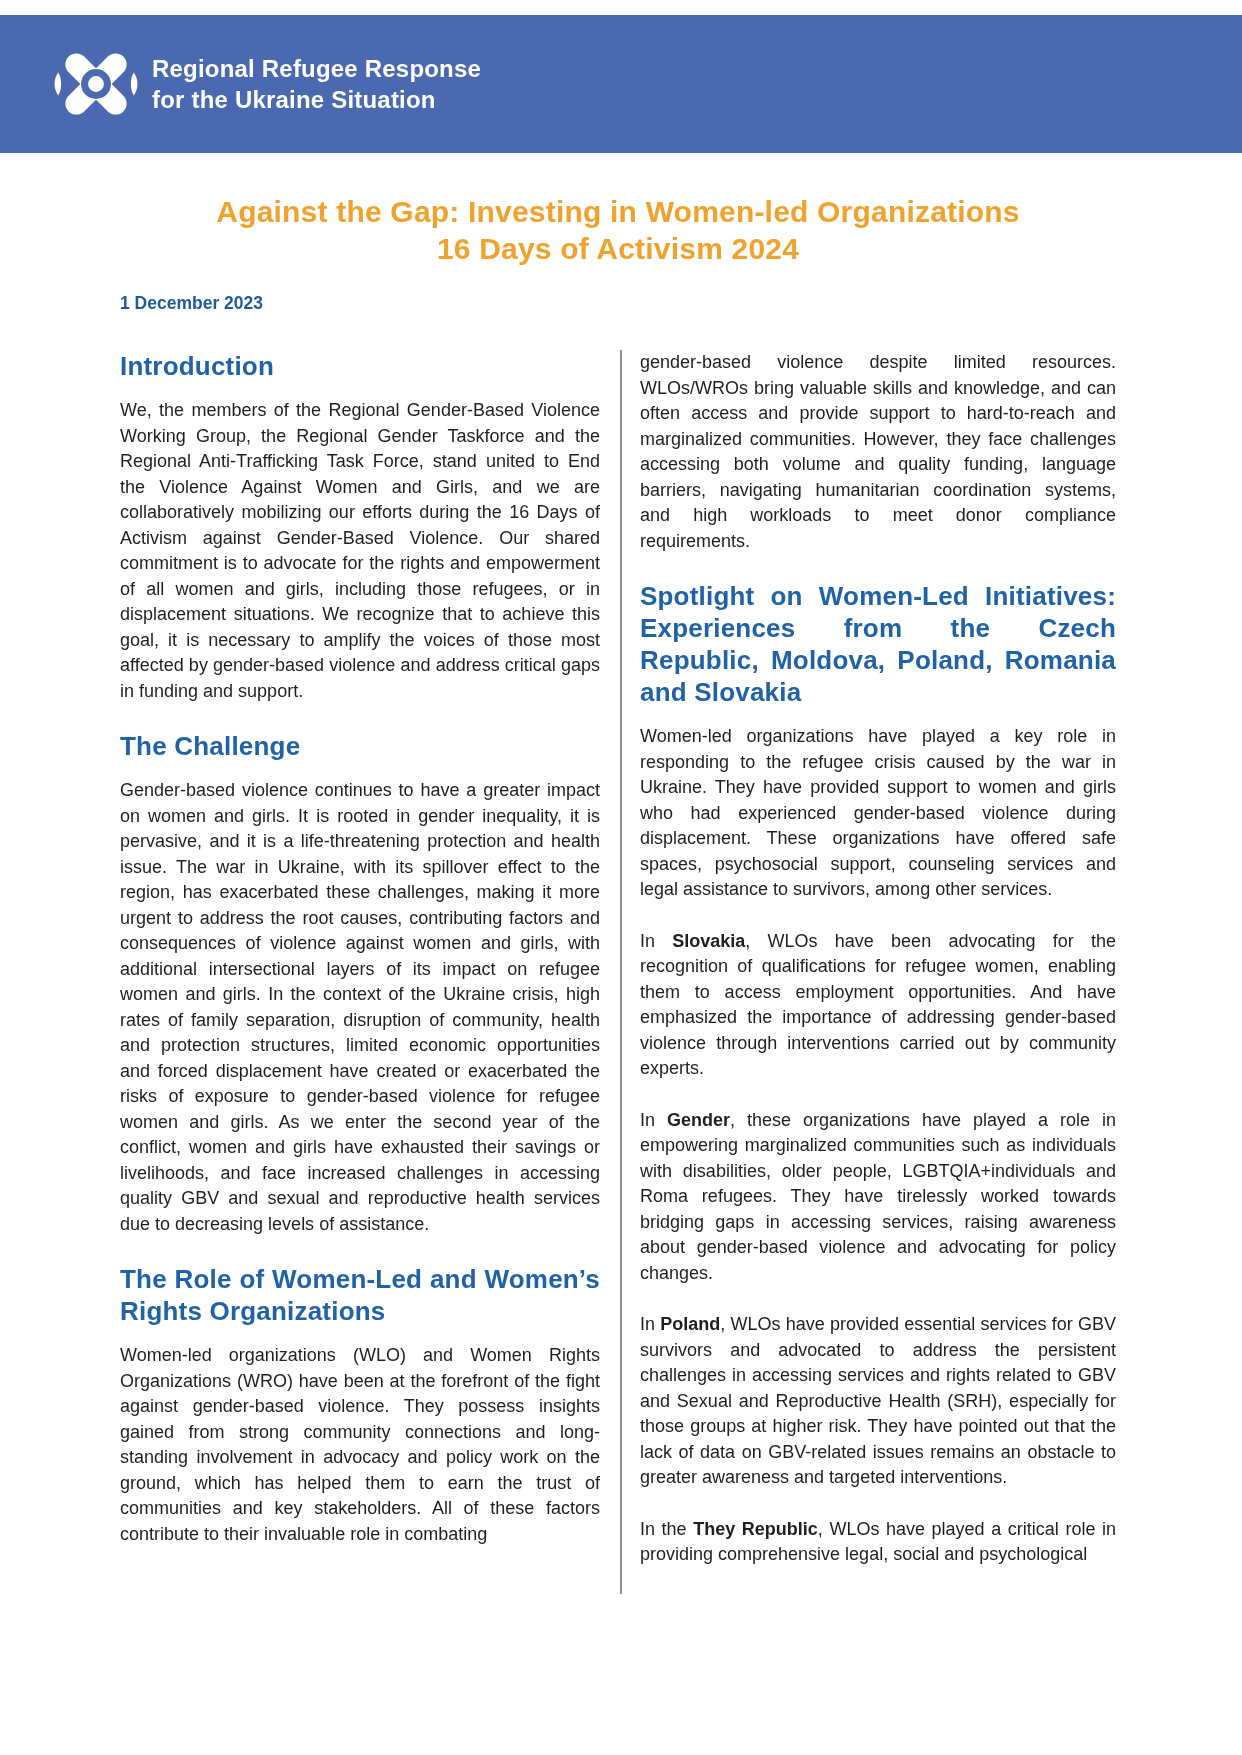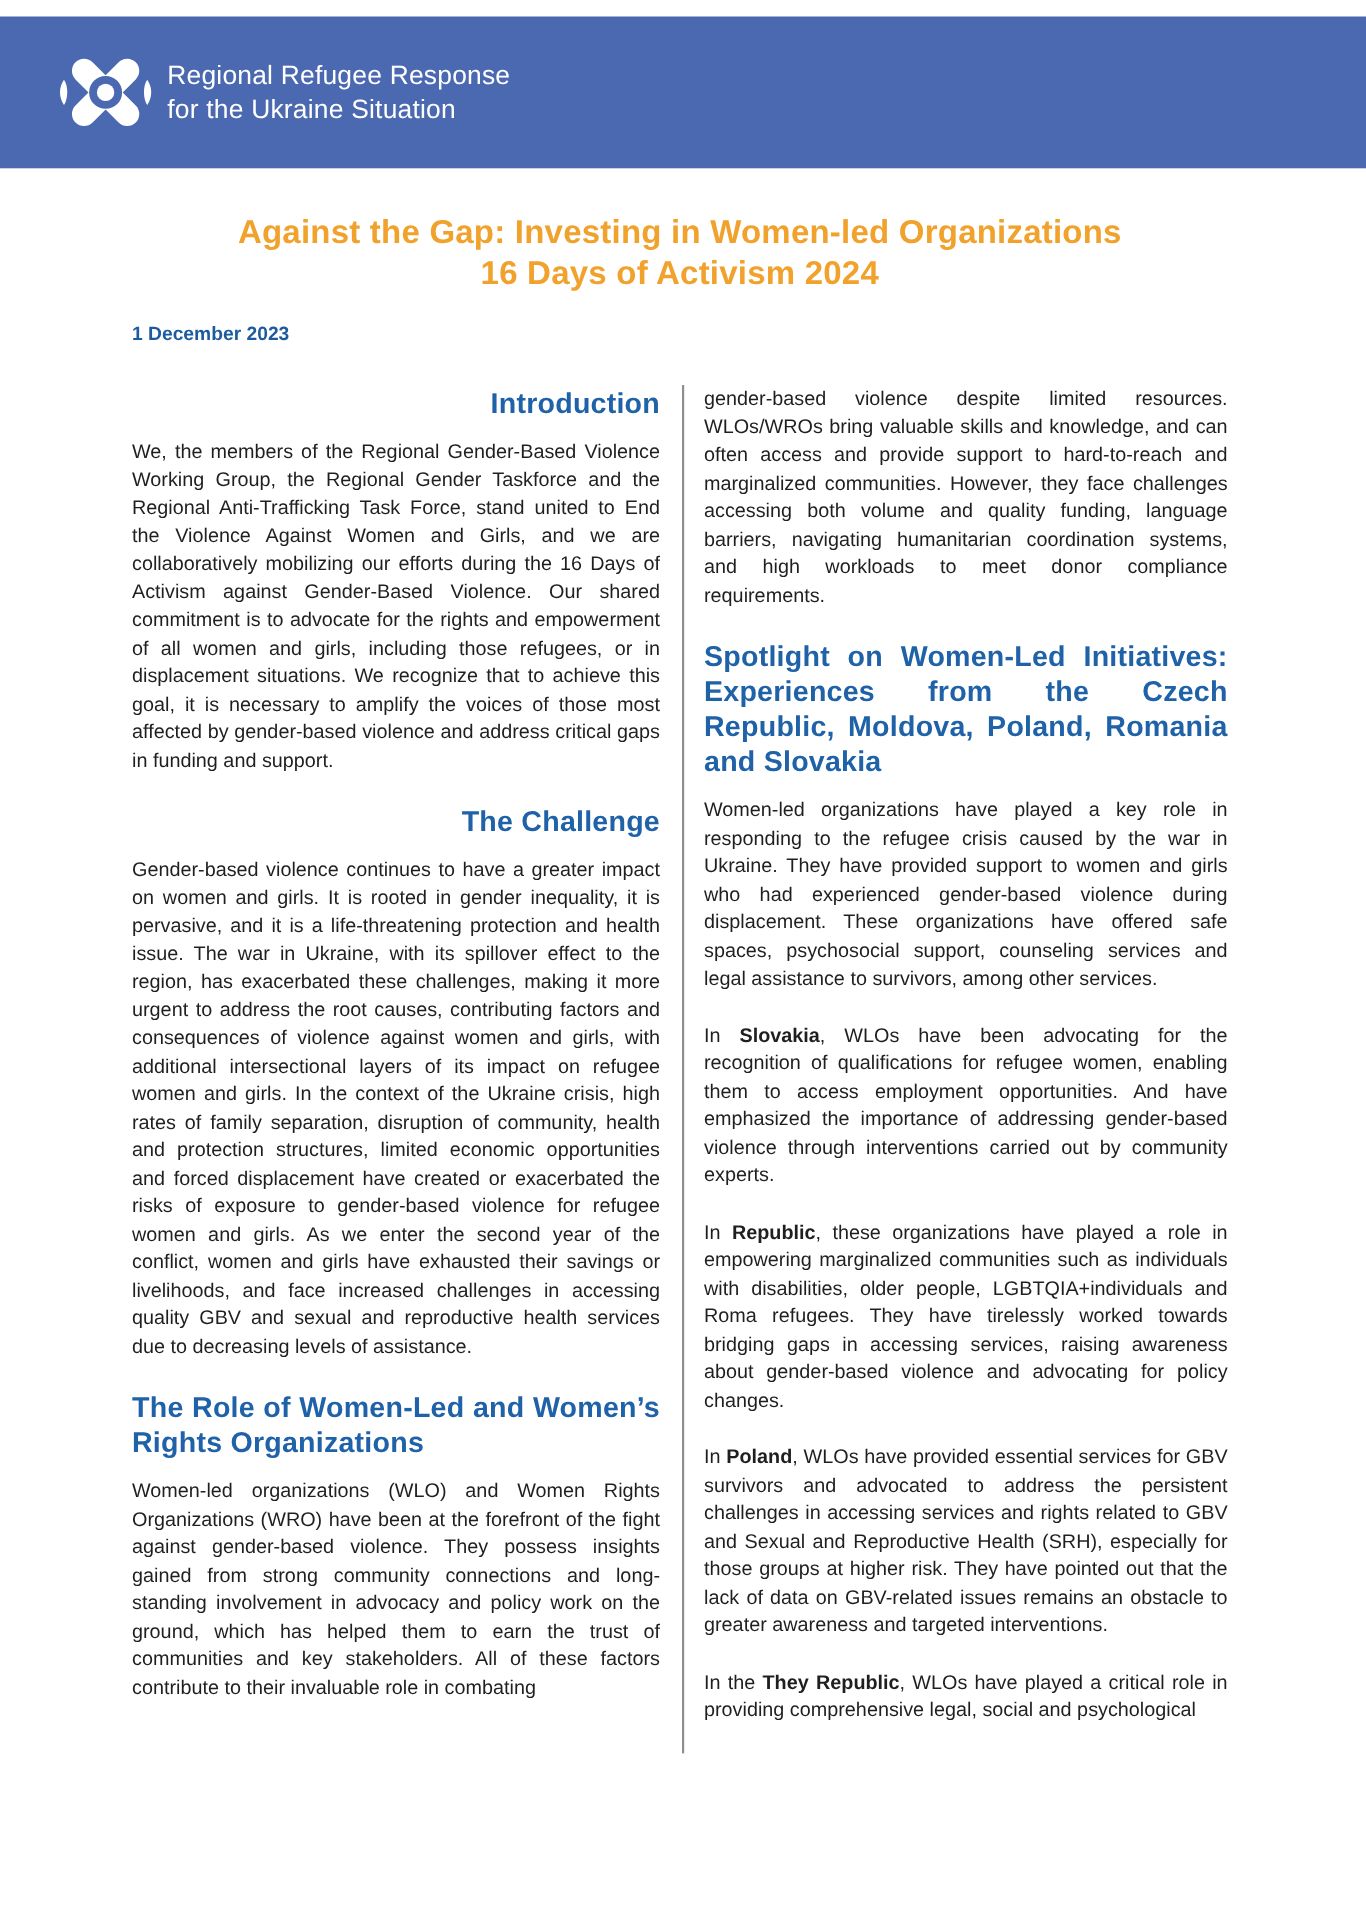--- a/index.html
+++ b/index.html
@@ -1,29 +1,29 @@
 <!DOCTYPE html>
 <html><head>
 <meta charset="utf-8">
 <style>
   html,body{margin:0;padding:0;background:#ffffff;}
   body{width:1242px;font-family:"Liberation Sans",sans-serif;}
   .page{width:1242px;height:1755px;background:#ffffff;overflow:hidden;position:relative;}
   .topstrip{height:15px;background:#ffffff;}
   .banner{height:138px;background:#4b69b0;display:flex;align-items:center;padding-left:52px;box-sizing:border-box;}
   .logo{width:88px;height:88px;flex:0 0 auto;}
-  .org{color:#ffffff;font-size:24px;line-height:31px;font-weight:400;margin-left:12px;letter-spacing:.2px;}
+  .org{color:#ffffff;font-size:24px;line-height:31px;font-weight:700;margin-left:12px;letter-spacing:.2px;}
   .content{padding:0 126px 0 120px;}
   .title{margin:40px 0 0 0;text-align:center;color:#f0a22c;font-size:30px;line-height:37px;font-weight:700;letter-spacing:.2px;}
   .title .tl{display:block;}
   .date{margin-top:26px;color:#1d5b9e;font-size:17.5px;font-weight:700;}
   .columns{display:flex;margin-top:36px;align-items:stretch;}
   .col-left{width:480px;margin-right:20px;flex:0 0 auto;}
   .col-right{flex:1 1 auto;border-left:2px solid #8f8f8f;padding-left:18px;min-width:0;}
-  h2{color:#1f62a8;font-size:26px;line-height:32px;font-weight:700;margin:18px 0 16px 0;letter-spacing:.2px;text-align:right;}
+  h2{color:#1f62a8;font-size:26px;line-height:32px;font-weight:700;margin:18px 0 16px 0;letter-spacing:.2px;}
   .col-left h2.first{margin-top:0;}
   .h2-justify{text-align:justify;}
   p.body{font-size:18px;line-height:25.5px;color:#1f1f1f;text-align:justify;margin:0 0 26px 0;}
   p.body:first-child{margin-top:0;}
   p.body b{font-weight:700;}
 </style>
 </head>
 <body>
 
 <div class="page">
@@ -72,21 +72,21 @@
       </section>
 
       <section class="col-right">
         <p class="body">gender-based violence despite  limited resources. WLOs/WROs bring valuable skills and knowledge, and can often access and provide support to hard-to-reach and marginalized communities. However, they face challenges accessing both volume and quality funding, language barriers, navigating humanitarian coordination systems, and high workloads to meet donor compliance requirements.</p>
 
         <h2 class="h2-justify">Spotlight on Women-Led Initiatives: Experiences from the Czech Republic, Moldova, Poland, Romania and Slovakia</h2>
         <p class="body">Women-led organizations have played a key role in responding to the refugee crisis caused by the war in Ukraine. They have provided support to women and girls who had experienced gender-based violence during displacement. These organizations have offered safe spaces, psychosocial support, counseling services and legal assistance to survivors, among other services.</p>
 
         <p class="body"><span>In </span><b>Slovakia</b><span>, WLOs have been advocating for the recognition of qualifications for refugee women, enabling them to access employment opportunities. And have emphasized the importance of addressing gender-based violence through interventions carried out by community experts.</span></p>
 
-        <p class="body"><span>In </span><b>Republic</b><span>, these organizations have played a role in empowering marginalized communities such as individuals with disabilities, older people, LGBTQIA+individuals and Roma refugees. They have tirelessly worked towards bridging gaps in accessing services, raising awareness about gender-based violence and advocating for policy changes.</span></p>
+        <p class="body"><span>In </span><b>Gender</b><span>, these organizations have played a role in empowering marginalized communities such as individuals with disabilities, older people, LGBTQIA+individuals and Roma refugees. They have tirelessly worked towards bridging gaps in accessing services, raising awareness about gender-based violence and advocating for policy changes.</span></p>
 
         <p class="body"><span>In </span><b>Poland</b><span>, WLOs have provided essential services for GBV survivors and advocated to address the persistent challenges in accessing services and rights related to GBV and Sexual and Reproductive Health (SRH), especially for those groups  at higher risk. They have pointed out that the lack of data on GBV-related issues remains an obstacle to greater awareness and targeted interventions.</span></p>
 
         <p class="body"><span>In the </span><b>They Republic</b><span>, WLOs have played a critical role in providing comprehensive legal, social and psychological</span></p>
       </section>
 
     </div>
   </main>
 </div>
 

